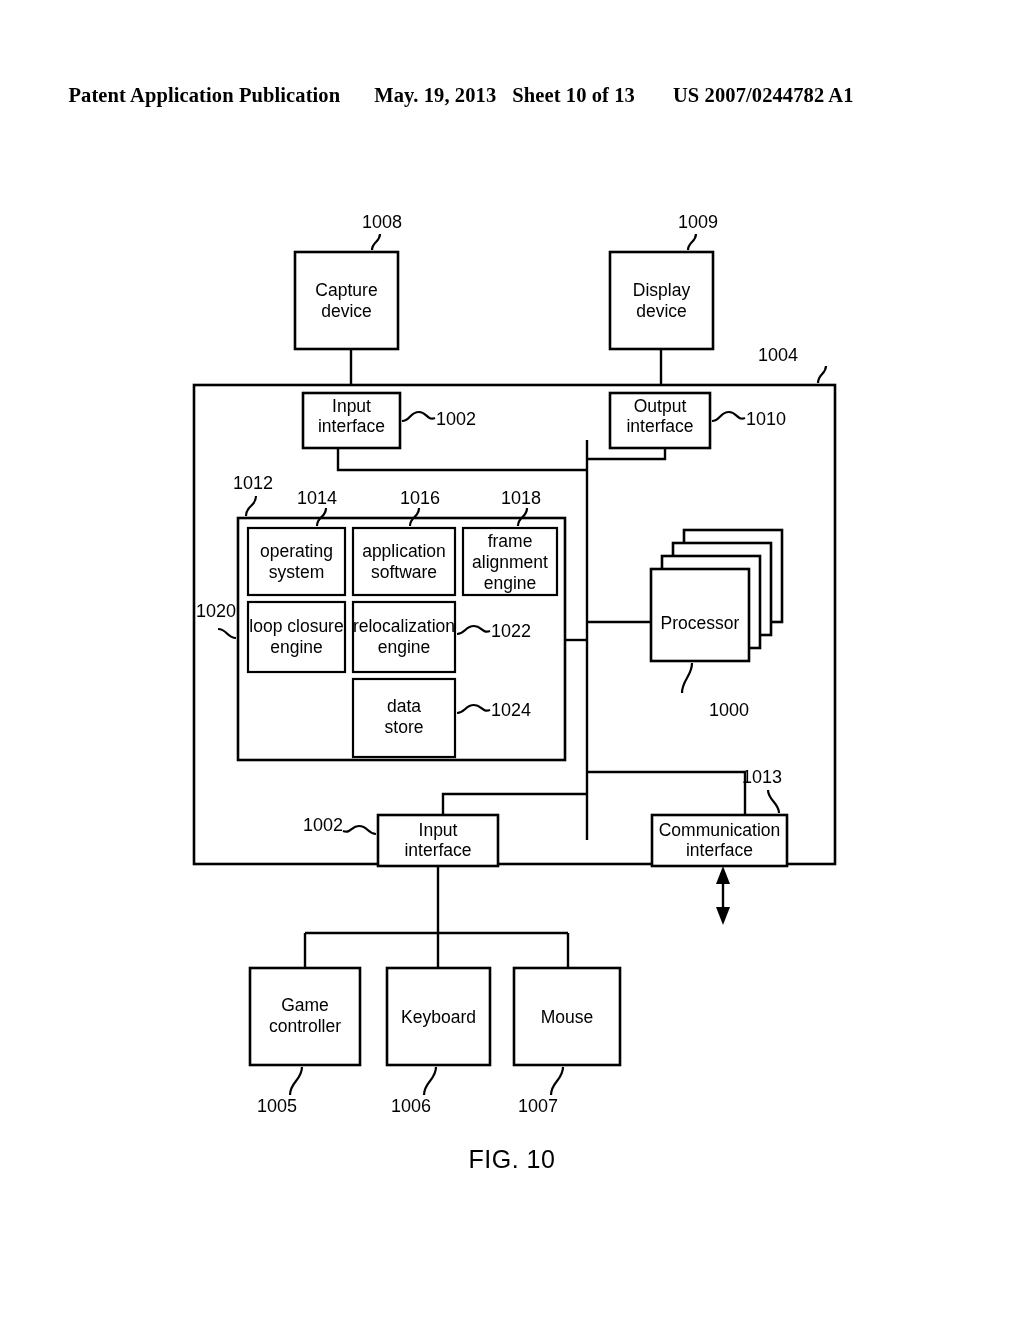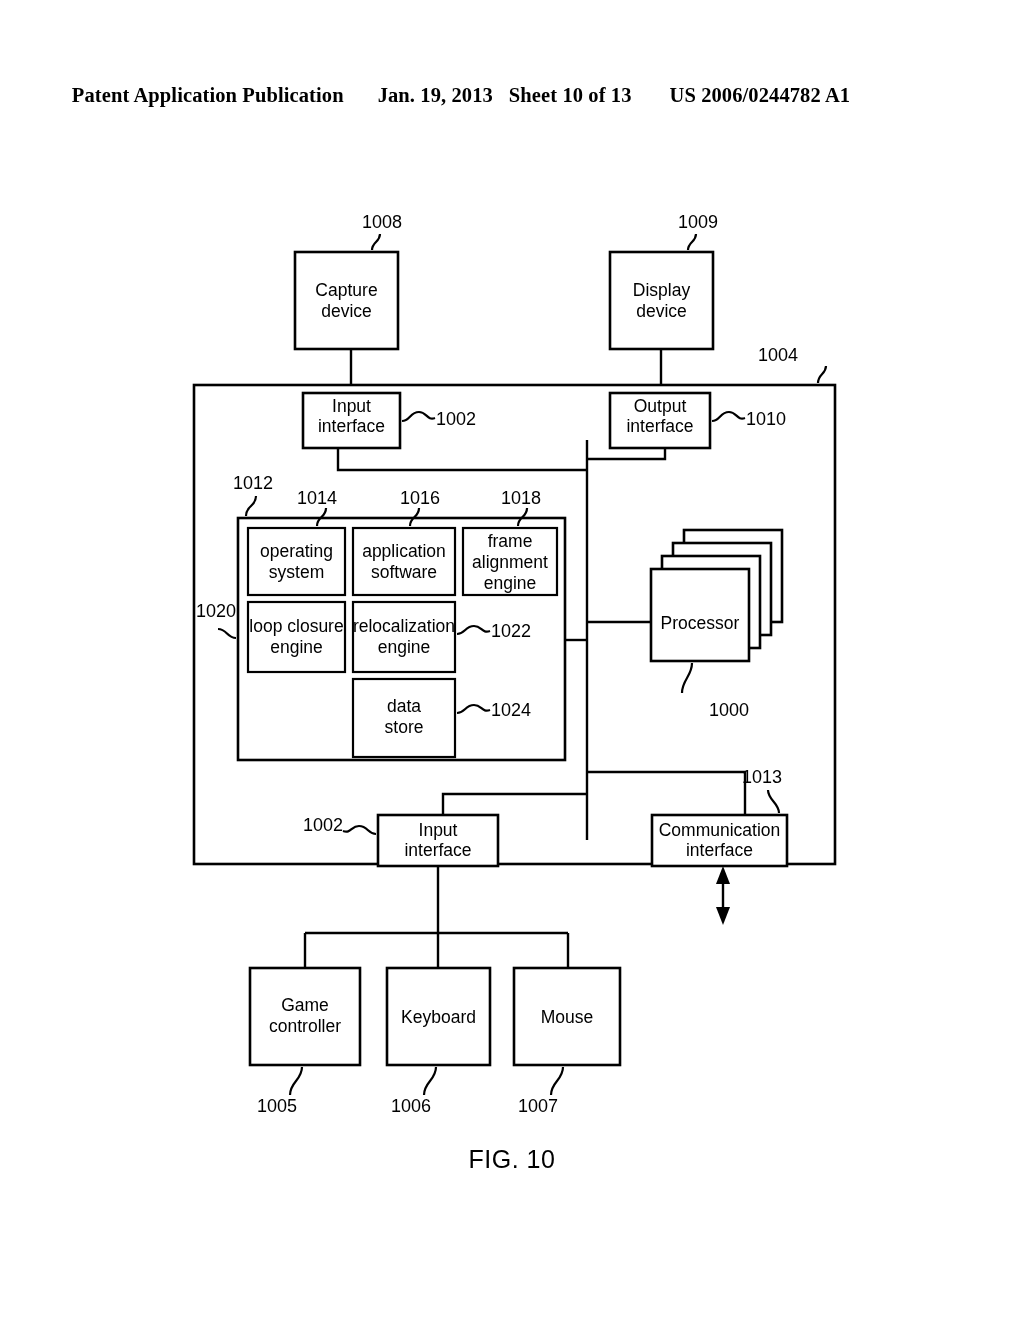--- a/index.html
+++ b/index.html
@@ -86,25 +86,25 @@
   }
 </style>
 </head>
 <body>
 
 <div id="page">
 
   <div class="pub-header">
     <span class="seg">Patent Application Publication</span>
     <span class="gap-lg"></span>
-    <span class="seg">Jan. 19, 2013</span>
+    <span class="seg">May. 19, 2013</span>
     <span class="gap-md"></span>
     <span class="seg">Sheet 10 of 13</span>
     <span class="gap-xl"></span>
-    <span class="seg">US 2006/0244782 A1</span>
+    <span class="seg">US 2007/0244782 A1</span>
   </div>
 
   <svg id="figure" viewBox="0 0 1024 1320">
 
     <g>
       <rect class="bx" x="295" y="252" width="103" height="97"></rect>
       <text class="blabel" x="346.5" y="296">Capture</text>
       <text class="blabel" x="346.5" y="317">device</text>
     </g>
     <path class="lead" d="M372,250 C372,242 380,242 380,234"></path>

